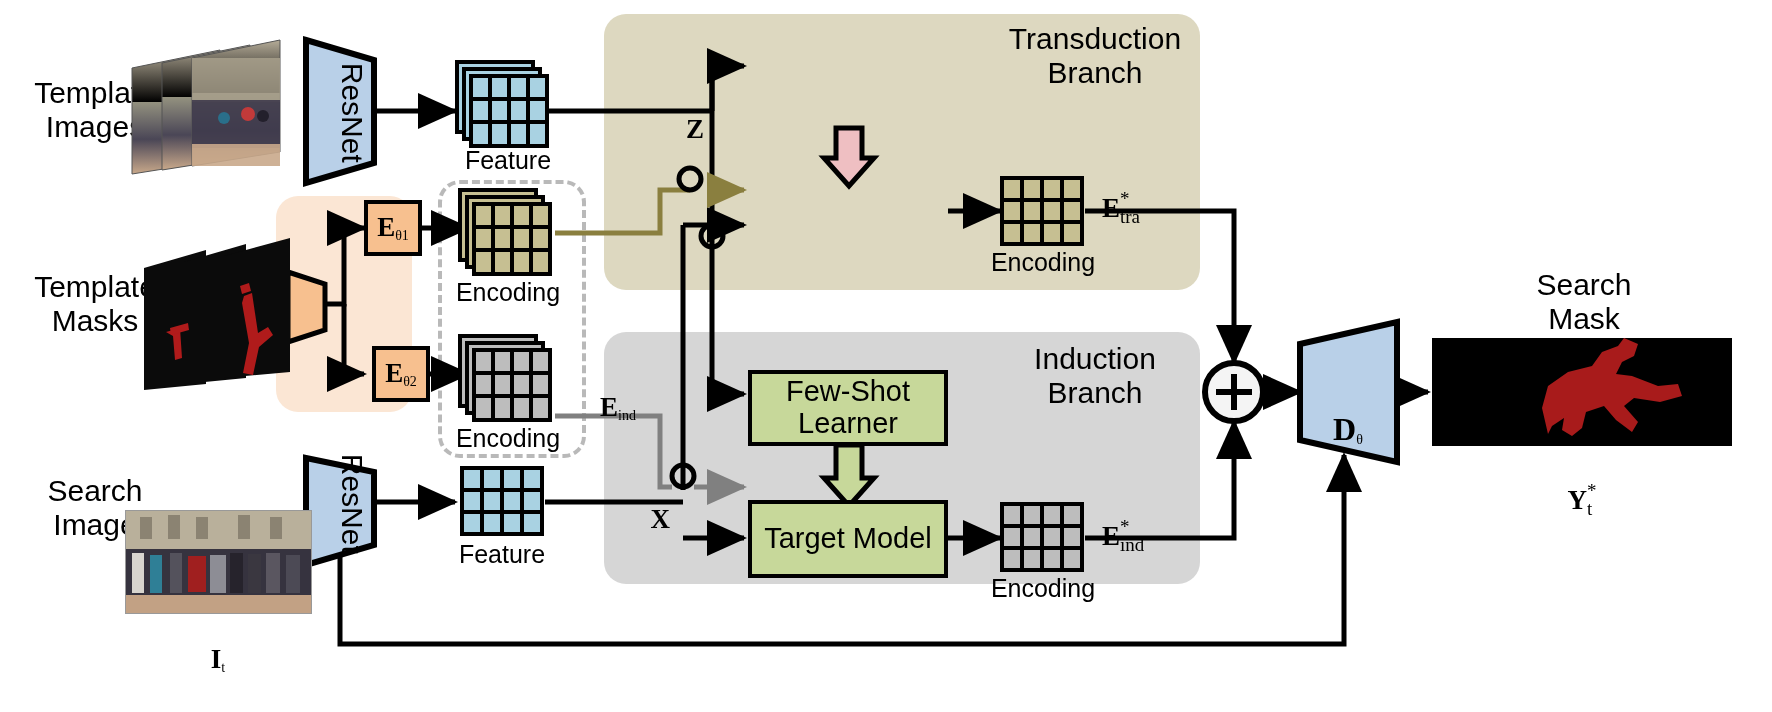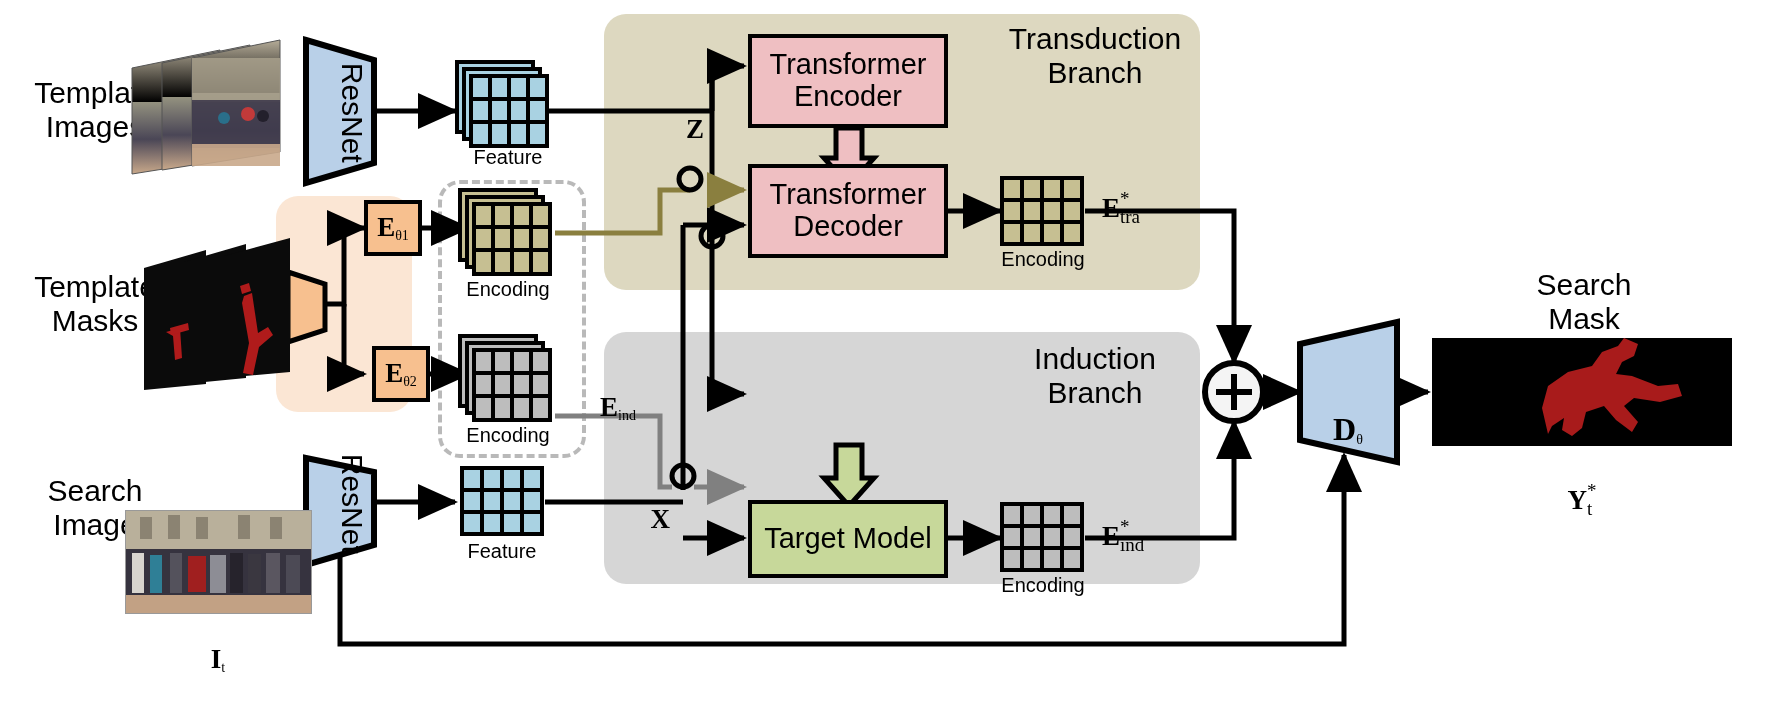--- a/index.html
+++ b/index.html
@@ -2,21 +2,21 @@
 <html><head>
 <meta charset="utf-8">
 <style>
   html,body{margin:0;padding:0;background:#ffffff;}
   body{width:1772px;height:712px;font-family:"Liberation Sans",sans-serif;position:relative;overflow:hidden;}
   #stage{position:absolute;left:0;top:0;width:1772px;height:712px;}
   svg.layer{position:absolute;left:0;top:0;width:1772px;height:712px;}
   .lbl{position:absolute;color:#000;font-family:"Liberation Sans",sans-serif;text-align:center;line-height:1.12;white-space:pre-line;}
   .bigtxt{font-size:30px;}
   .boxtxt{font-size:29px;line-height:1.1;}
-  .cap{font-size:20px;}
+  .cap{font-size:25px;}
   .mathlbl{font-family:"Liberation Serif",serif;font-weight:bold;font-size:27px;}
   .mathlbl .sub{font-size:14px;font-weight:normal;vertical-align:-0.28em;}
   .mathlbl .supsub{display:inline-block;vertical-align:-0.30em;font-size:19px;font-weight:normal;line-height:0.95;text-align:left;}
   .rot{transform:rotate(90deg);transform-origin:center center;}
   .panel{position:absolute;border-radius:22px;}
   .dashbox{position:absolute;border:4px dashed #b9b9b9;border-radius:22px;}
   .nodebox{position:absolute;border:4px solid #000;box-sizing:border-box;display:flex;align-items:center;justify-content:center;text-align:center;}
   .gridblk{position:absolute;}
   .imgcard{position:absolute;}
 </style>
@@ -131,25 +131,23 @@
     <span class="mathlbl">
       <span>E</span><span class="sub">θ1</span>
     </span>
   </div>
   <div class="nodebox" style="left:364px;top:346px;width:58px;height:56px;background:#f7c08f;margin-left:8px;">
     <span class="mathlbl">
       <span>E</span><span class="sub">θ2</span>
     </span>
   </div>
 
-  <div class="nodebox boxtxt" style="left:748px;top:34px;width:200px;height:94px;background:#efbfc2;">Transformer
-Encoder</div>
-  <div class="nodebox boxtxt" style="left:748px;top:164px;width:200px;height:94px;background:#efbfc2;">Transformer
-Decoder</div>
-
+
+  <div class="nodebox boxtxt" style="left:748px;top:370px;width:200px;height:76px;background:#c7d89a;">Few-Shot
+Learner</div>
   <div class="nodebox boxtxt" style="left:748px;top:500px;width:200px;height:78px;background:#c7d89a;">Target
 Model</div>
 
   <div class="lbl bigtxt" style="left:1000px;top:22px;width:190px;">Transduction
 Branch</div>
   <div class="lbl bigtxt" style="left:1000px;top:342px;width:190px;">Induction
 Branch</div>
 
   <div class="lbl bigtxt" style="left:0px;top:76px;width:190px;">Template
 Images</div>

